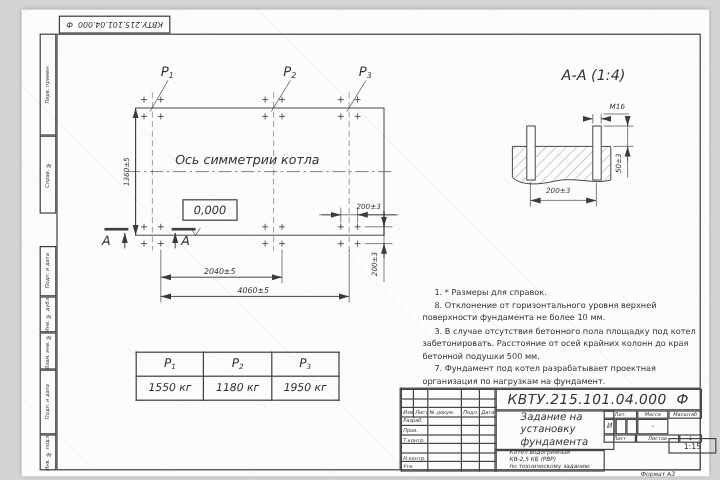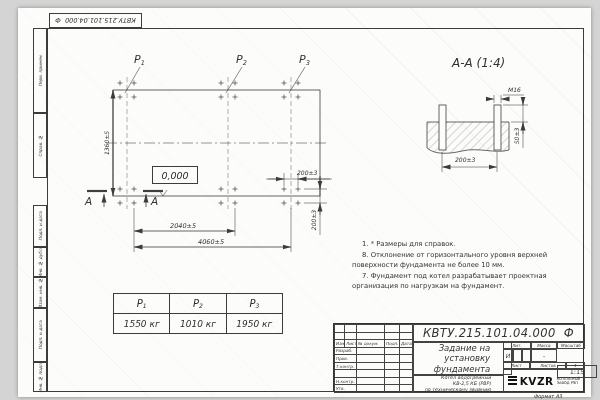--- a/index.html
+++ b/index.html
@@ -10,21 +10,21 @@
            background:#fcfcfb; box-shadow:0 0 4px rgba(0,0,0,.35); }
   #paper::after { content:""; position:absolute; inset:0; pointer-events:none;
     background:repeating-linear-gradient(45deg, rgba(120,120,120,.05) 0 1px, transparent 1px 46px); }
   #frame { position:absolute; left:47px; top:28px; width:537px; height:364px;
            border:1.3px solid #3c3c3c; }
   svg.geo { position:absolute; left:0; top:0; width:600px; height:400px; pointer-events:none; }
 
   .lab { position:absolute; font-style:italic; color:#333; white-space:nowrap; }
   .vlab { position:absolute; font-style:italic; color:#333; white-space:nowrap;
           transform:translate(-50%,-50%) rotate(-90deg); }
-  .ctr { display:flex; align-items:center; justify-content:center; text-align:right; }
+  .ctr { display:flex; align-items:center; justify-content:center; text-align:left; }
 
   
   #topstamp { position:absolute; left:49px; top:13px; width:93px; height:15px;
               border:0.8px solid #3c3c3c; font-size:6.5px; font-style:italic;
               transform-origin:center; }
   #topstamp .inner { width:100%; height:100%; display:flex; align-items:center;
               justify-content:center; transform:rotate(180deg); white-space:pre; }
 
   
   .vstamp { position:absolute; left:33px; width:14px; border:0.7px solid #3c3c3c;
@@ -200,50 +200,52 @@
   <div class="vstamp" style="top:308px;height:54px">
       <span>Подп. и дата</span>
     </div>
   <div class="vstamp" style="top:362px;height:30px">
       <span>Инв. № подл.</span>
     </div>
 
   <div class="lab" style="left:134px;top:53px;font-size:11px"><span>Р</span><sub class="s">1</sub></div>
   <div class="lab" style="left:236px;top:53px;font-size:11px"><span>Р</span><sub class="s">2</sub></div>
   <div class="lab" style="left:299px;top:53px;font-size:11px"><span>Р</span><sub class="s">3</sub></div>
+  <div class="lab" style="left:146px;top:128px;font-size:10.5px">Ось симметрии котла</div>
   <div id="levelbox" class="ctr">0,000</div>
   <div class="vlab" style="left:106px;top:143px;font-size:6px">1360±5</div>
   <div class="lab" style="left:170px;top:222px;font-size:6.5px">2040±5</div>
   <div class="lab" style="left:198px;top:238px;font-size:6.5px">4060±5</div>
   <div class="lab" style="left:297px;top:169px;font-size:6px">200±3</div>
   <div class="vlab" style="left:313px;top:220px;font-size:6px">200±3</div>
   <div class="lab" style="left:85px;top:195px;font-size:10.5px">А</div>
   <div class="lab" style="left:151px;top:195px;font-size:10.5px">А</div>
 
-  <div class="lab" style="left:452px;top:56px;font-size:12px">А-А (1:4)</div>
+  <div class="lab" style="left:468px;top:56px;font-size:12px">А-А (1:4)</div>
   <div class="lab" style="left:508px;top:86px;font-size:6px">М16</div>
   <div class="vlab" style="left:516px;top:136px;font-size:6px">50±3</div>
   <div class="lab" style="left:455px;top:156px;font-size:6px">200±3</div>
 
   <div id="notes">
     <p>1. * Размеры для справок.</p>
     <p>8. Отклонение от горизонтального уровня верхней поверхности фундамента не более 10 мм.</p>
+    <p>3. В случае отсутствия бетонного пола площадку под котел забетонировать. Расстояние от осей крайних колонн до края бетонной подушки 500 мм.</p>
     <p>7. Фундамент под котел разрабатывает проектная организация по нагрузкам на фундамент.</p>
   </div>
 
   <table id="ploadtable">
     <tbody>
         <tr>
       <td class="hd"><span>Р</span><sub class="s">1</sub></td>
       <td class="hd"><span>Р</span><sub class="s">2</sub></td>
       <td class="hd"><span>Р</span><sub class="s">3</sub></td>
     </tr>
     <tr>
       <td class="vl">1550 кг</td>
-      <td class="vl">1010 кг</td>
+      <td class="vl">1180 кг</td>
       <td class="vl">1950 кг</td>
     </tr>
   </tbody>
     </table>
 
   <div id="tblock">
     <table id="tbleft">
       <colgroup>
           <col style="width:10px">
           <col style="width:12px">
@@ -333,24 +335,16 @@
     <div class="cell ctr tbh" style="left:223px;top:18px;width:28px;height:7px">Масштаб</div>
     <div class="cell ctr" style="left:169px;top:25px;width:10px;height:13px;font-size:6px;font-style:italic">И</div>
     <div class="cell" style="left:179px;top:25px;width:9px;height:13px"></div>
     <div class="cell" style="left:188px;top:25px;width:9px;height:13px"></div>
     <div class="cell ctr" style="left:197px;top:25px;width:26px;height:13px;font-size:6px">-</div>
     <div class="cell ctr" style="left:223px;top:41px;width:40px;height:13px;font-size:6.5px;">1:15</div>
     <div class="cell ctr tbh" style="left:169px;top:38px;width:27px;height:7px">Лист</div>
     <div class="cell ctr tbh" style="left:196px;top:38px;width:36px;height:7px">Листов</div>
     <div class="cell ctr tbh" style="left:232px;top:38px;width:19px;height:7px">1</div>
 
-    <div id="logo-cell" class="cell">
-      <div id="logo-bars"></div>
-      <div id="logo-word">KVZR</div>
-      <div id="logo-cap">
-        <div>КОТЕЛЬНЫЙ</div>
-        <div>ЗАВОД РЭП</div>
-      </div>
-    </div>
   </div>
 
   <div id="format-note">Формат А3</div>
 </div>
 
 </body></html>

